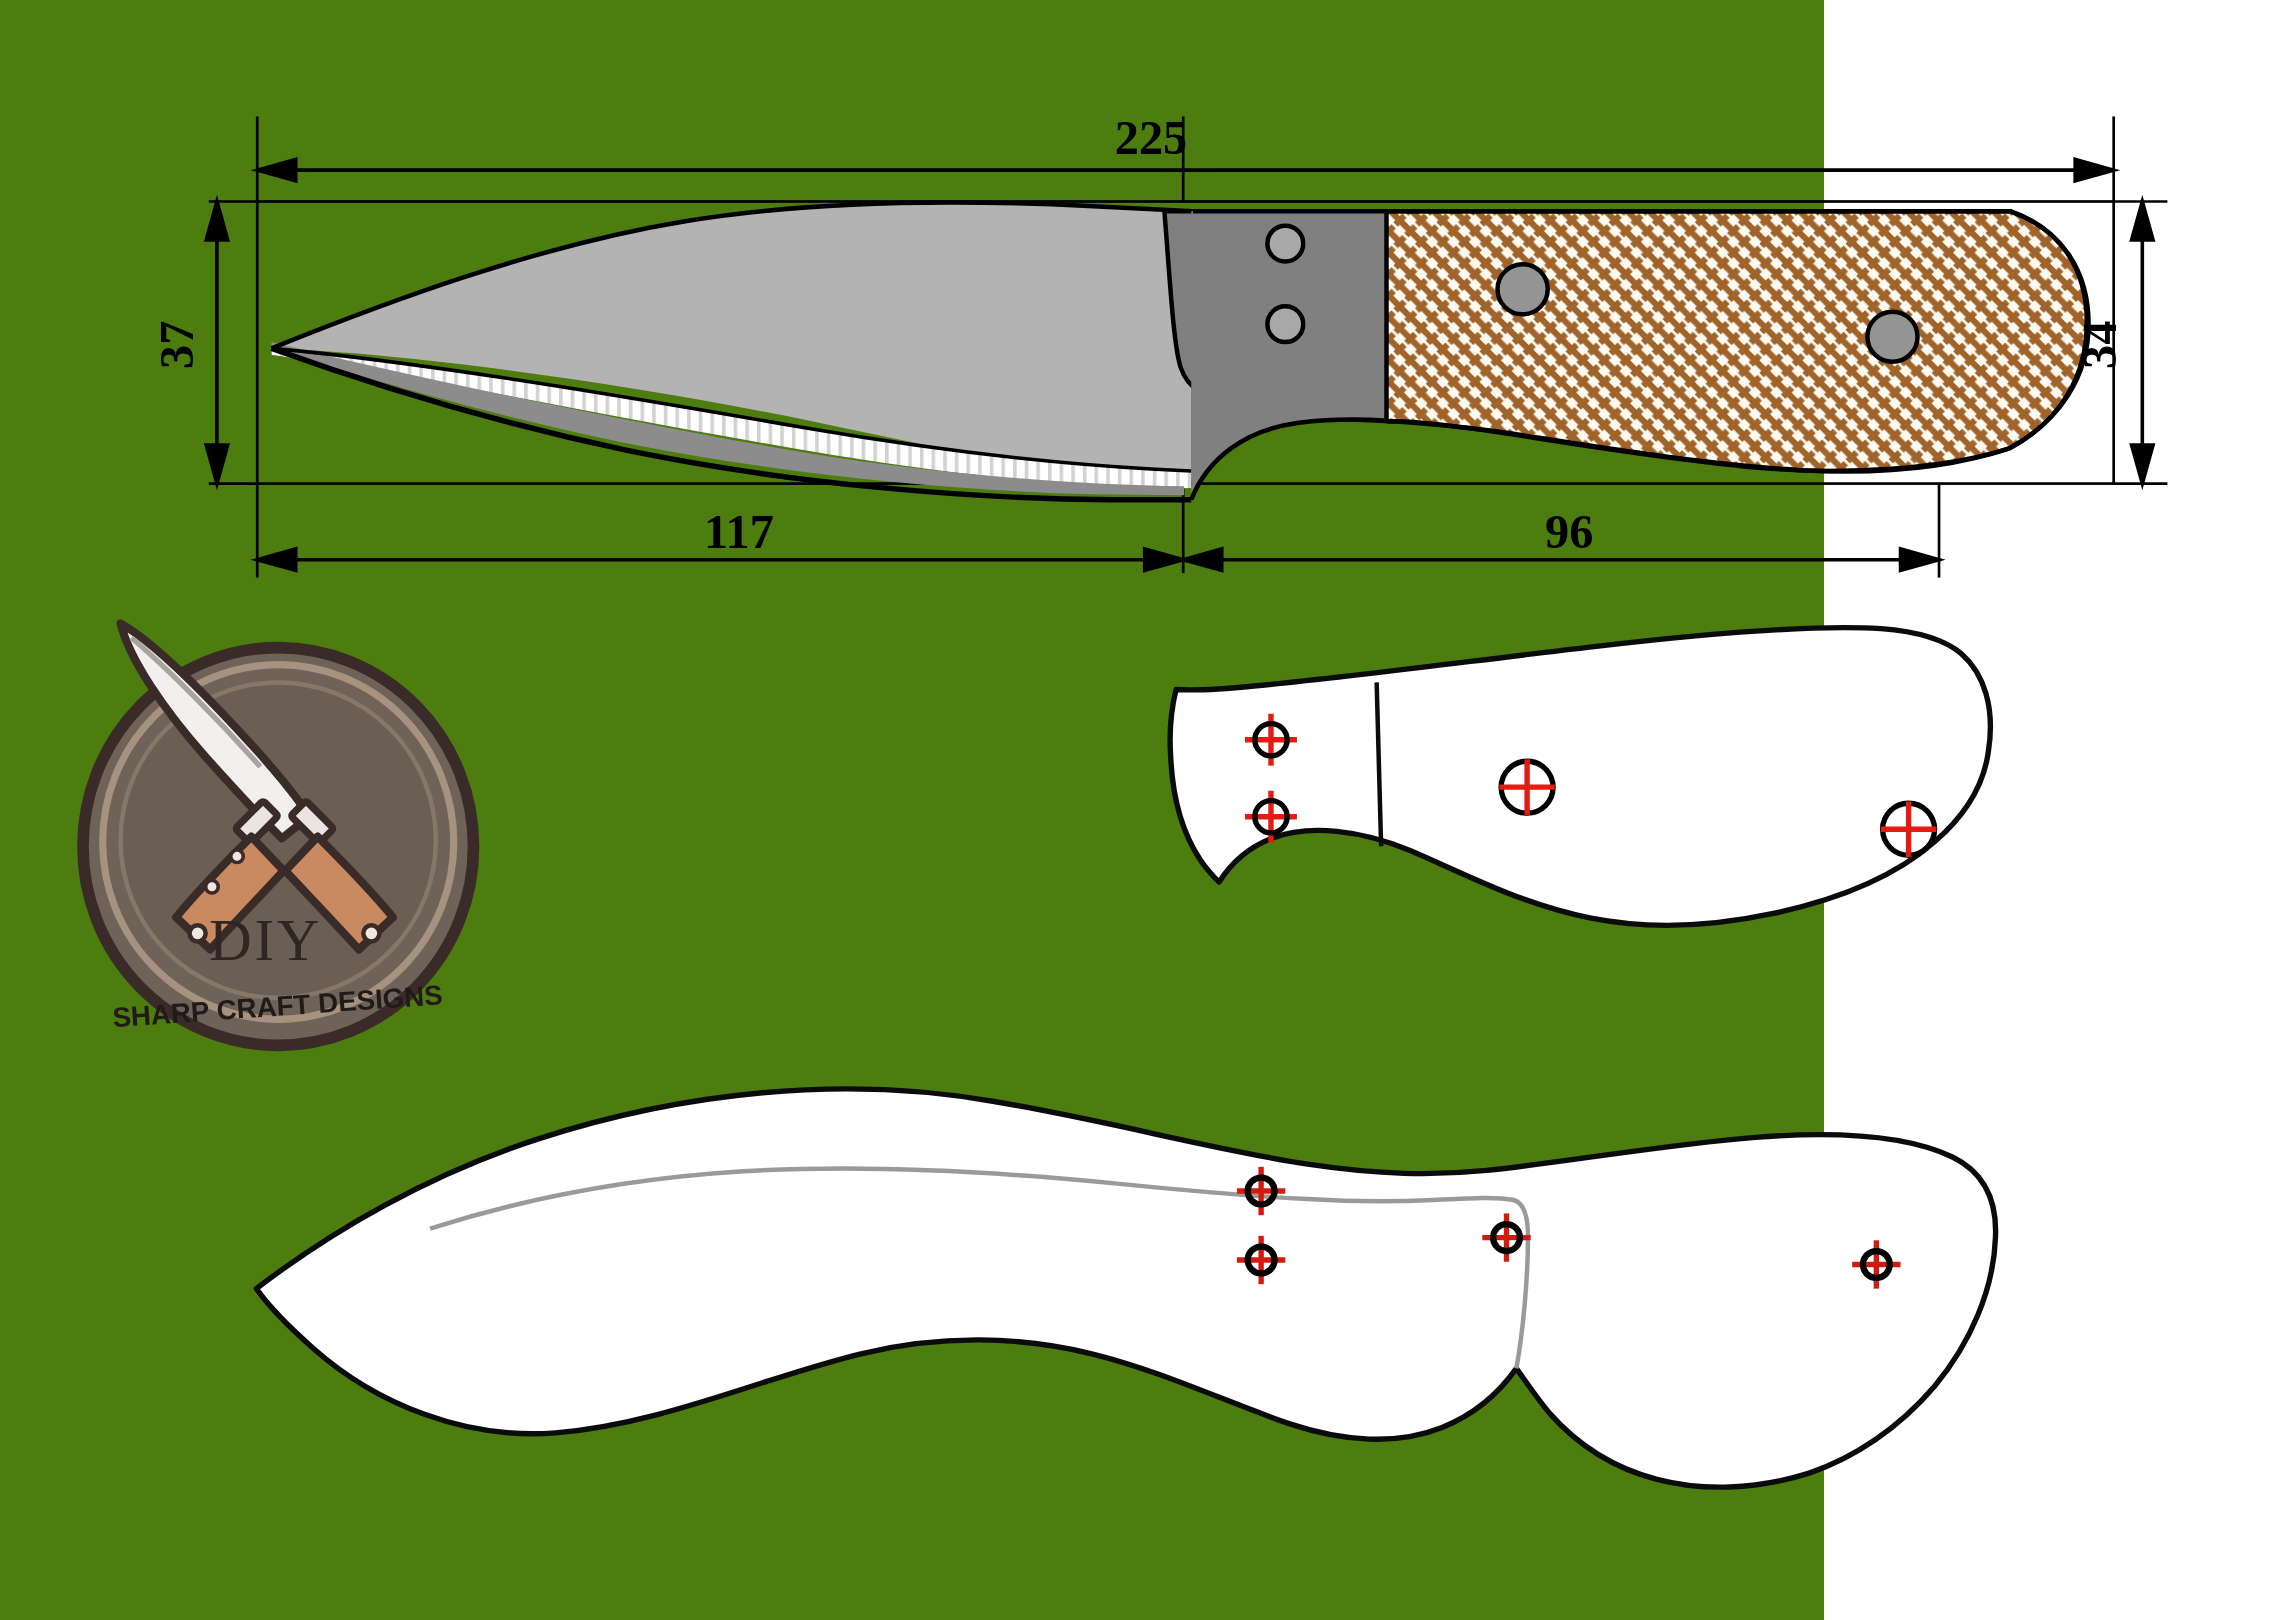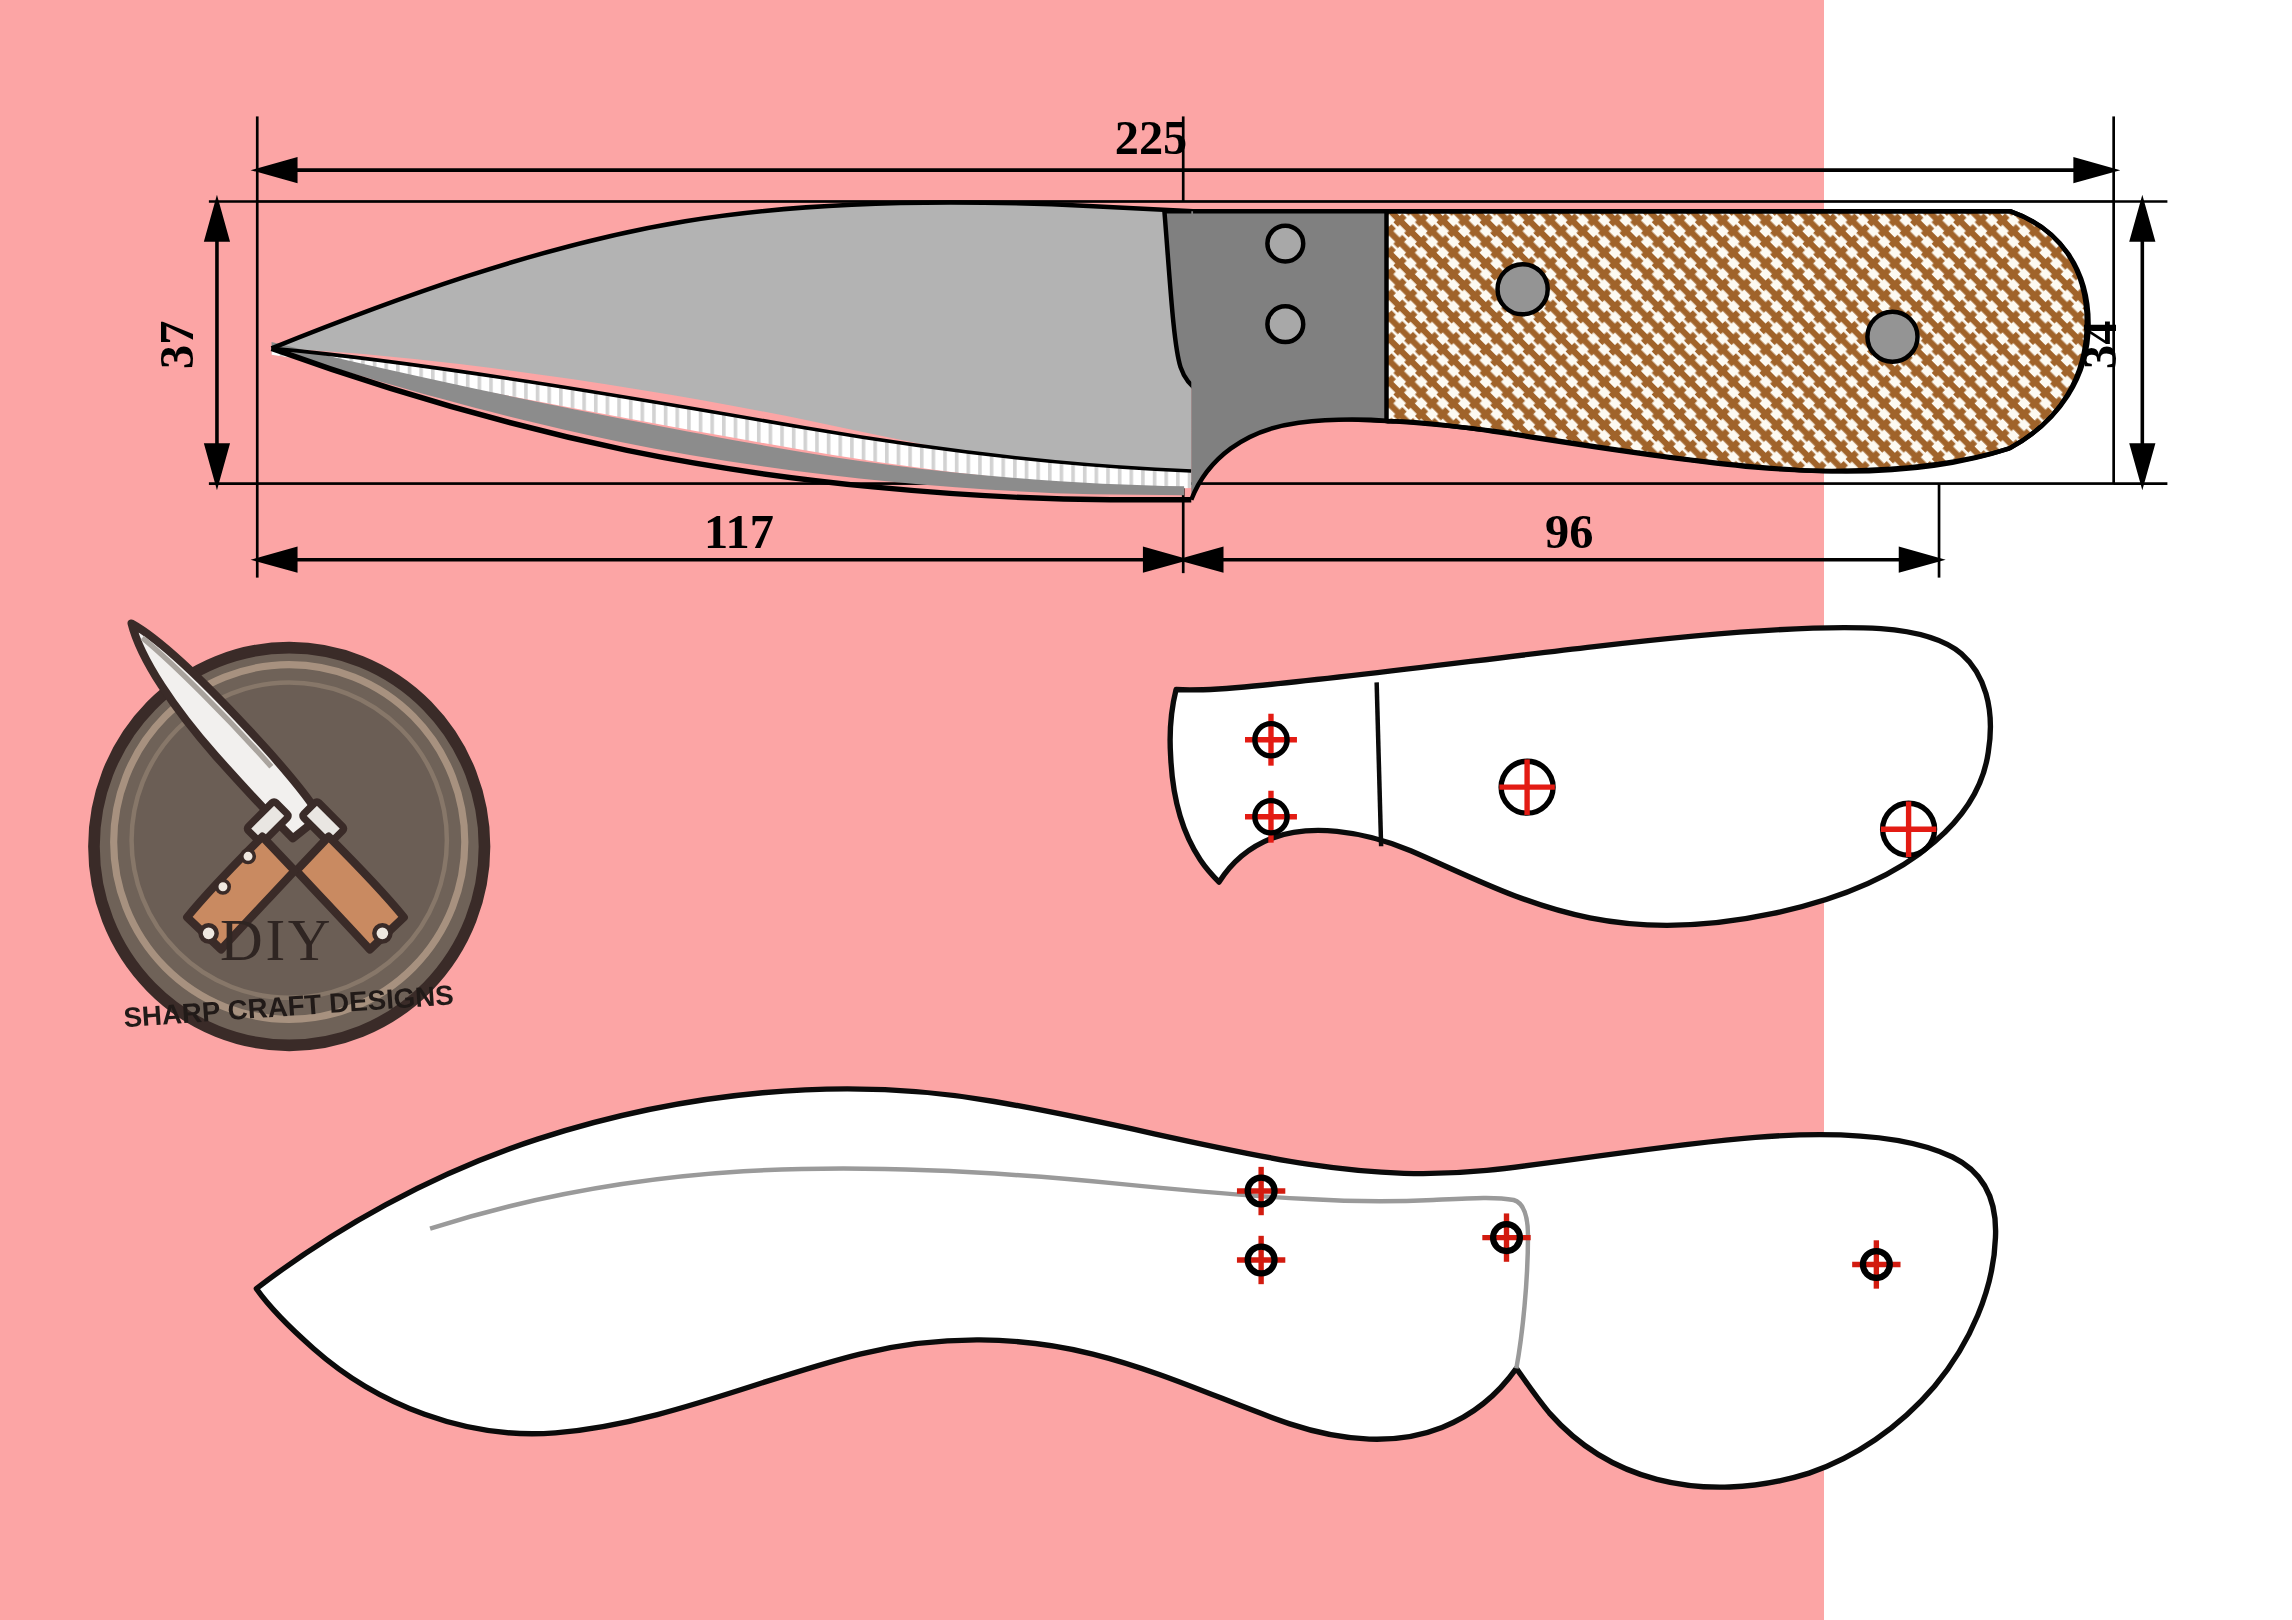--- a/index.html
+++ b/index.html
@@ -1,21 +1,21 @@
 <!DOCTYPE html>
 <html style="font-size:14.3px"><head>
 <meta charset="utf-8">
 <style>
   html,body{margin:0;padding:0;background:#ffffff;}
   body{width:2293px;height:1620px;overflow:hidden;
        font-family:"Liberation Serif", serif;}
-  #sheet{position:relative;width:1824px;height:1620px;background:#fca5a5;}
+  #sheet{position:relative;width:1824px;height:1620px;background:#4d7c0f;}
   svg.layer{position:absolute;left:0;top:0;width:2293px;height:1620px;}
   .dimtext{font-family:"Liberation Serif", serif;font-weight:700;fill:#000;}
-  .logo-wrap{position:absolute;left:85px;top:618px;width:421px;height:439px;}
+  .logo-wrap{position:absolute;left:74px;top:618px;width:421px;height:439px;}
 </style>
 </head>
 <body>
 
 <div id="sheet">
 
   <svg class="layer" viewBox="0 0 2560 1809">
     <defs>
 
       <pattern id="micarta" width="34" height="34" patternUnits="userSpaceOnUse" patternTransform="rotate(45)">

